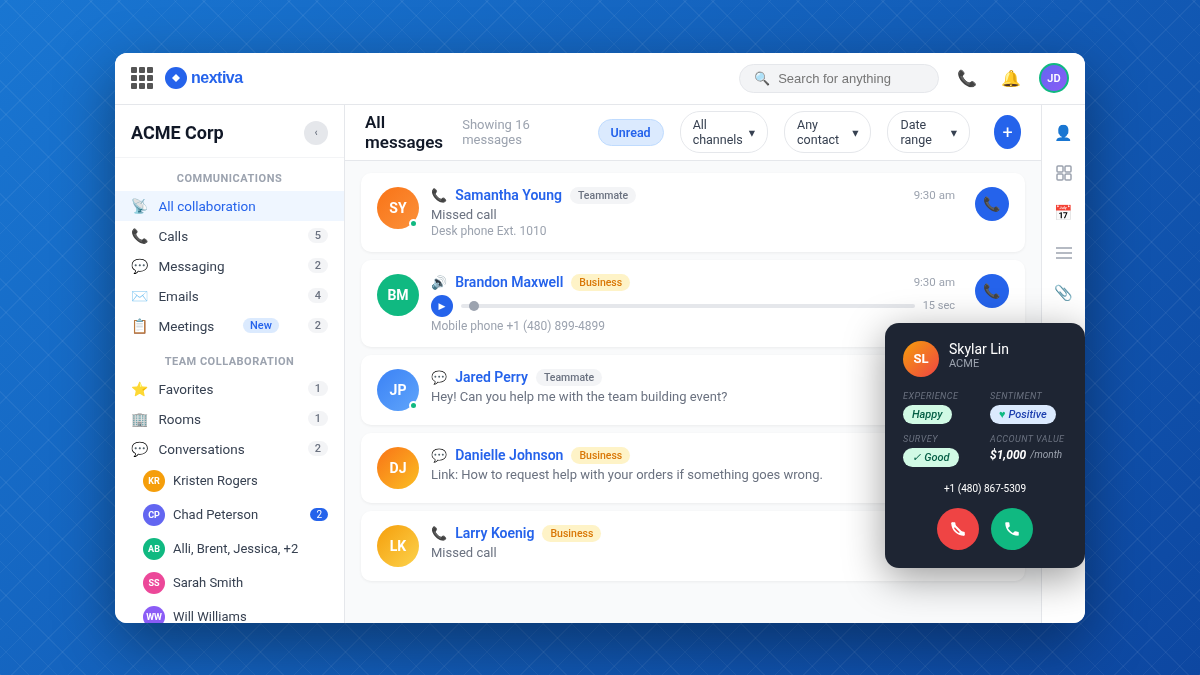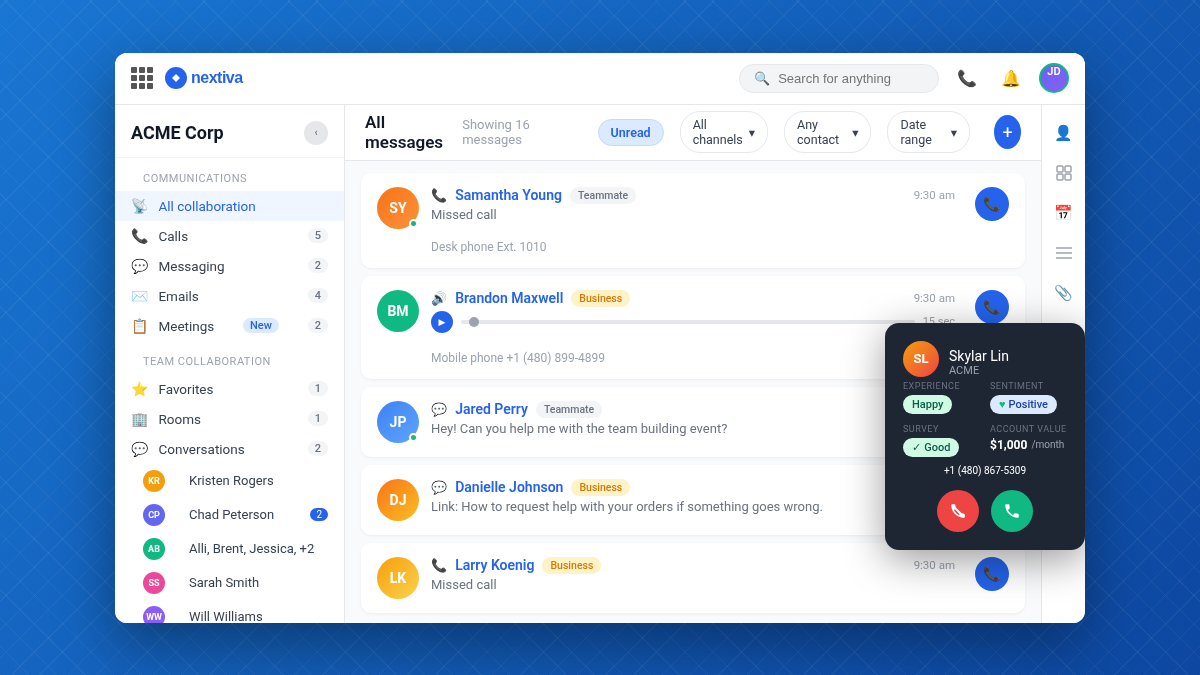--- a/index.html
+++ b/index.html
@@ -88,21 +88,21 @@
       border-radius: 50%;
       display: flex; align-items: center; justify-content: center;
       cursor: pointer;
       color: #6b7280;
       font-size: 16px;
     }
     .avatar-nav {
       width: 30px; height: 30px;
       border-radius: 50%;
       background: linear-gradient(135deg, #6366f1, #8b5cf6);
-      display: flex; align-items: flex-start; justify-content: center;
+      display: flex; align-items: center; justify-content: center;
       color: white; font-size: 11px; font-weight: 600;
       cursor: pointer;
       border: 2px solid #10b981;
     }
     
     .main-body {
       display: flex;
       flex: 1;
       overflow: hidden;
     }
@@ -131,24 +131,25 @@
       border-radius: 50%;
       background: #e5e7eb;
       display: flex; align-items: center; justify-content: center;
       cursor: pointer;
       font-size: 10px;
       color: #6b7280;
     }
     .sidebar-section-title {
       padding: 14px 28px 6px;
       font-size: 11px;
-      font-weight: 400;
+      font-weight: 700;
       color: #9ca3af;
       text-transform: uppercase;
       letter-spacing: 0.5px;
+      text-align: center;
     }
     .sidebar-item {
       display: flex;
       align-items: center;
       padding: 7px 16px;
       gap: 10px;
       cursor: pointer;
       font-size: 13.5px;
       color: #374151;
       border-radius: 0;
@@ -167,21 +168,21 @@
       font-weight: 500;
     }
     .sidebar-badge.new-badge {
       background: #dbeafe;
       color: #2563EB;
     }
     .sidebar-sub-item {
       display: flex;
       align-items: center;
       padding: 6px 16px 6px 28px;
-      gap: 24px;
+      gap: 8px;
       cursor: pointer;
       font-size: 13px;
       color: #374151;
     }
     .sub-avatar {
       width: 22px; height: 22px;
       border-radius: 50%;
       flex-shrink: 0;
       display: flex; align-items: center; justify-content: center;
       font-size: 9px; font-weight: 700; color: white;
@@ -339,21 +340,21 @@
     .msg-text {
       font-size: 13px;
       color: #6b7280;
       white-space: nowrap;
       overflow: hidden;
       text-overflow: ellipsis;
     }
     .msg-sub {
       font-size: 12px;
       color: #9ca3af;
-      margin-top: 18px;
+      margin-top: 2px;
     }
     .msg-time {
       font-size: 11.5px;
       color: #9ca3af;
       flex-shrink: 0;
       margin-left: auto;
     }
     .msg-call-btn {
       width: 34px; height: 34px;
       border-radius: 50%;
@@ -406,23 +407,23 @@
       top: 270px;
       width: 200px;
       background: #1e2533;
       border-radius: 14px;
       padding: 18px;
       box-shadow: 0 10px 40px rgba(0,0,0,0.4);
       z-index: 100;
     }
     .caller-info {
       display: flex;
-      align-items: flex-end;
+      align-items: flex-start;
       gap: 10px;
-      margin-bottom: 4px;
+      margin-bottom: 14px;
     }
     .caller-avatar {
       width: 36px; height: 36px;
       border-radius: 50%;
       background: linear-gradient(135deg, #f59e0b, #ef4444);
       display: flex; align-items: center; justify-content: center;
       font-size: 13px; font-weight: 700; color: white;
       flex-shrink: 0;
     }
     .caller-name {
@@ -431,21 +432,22 @@
       color: white;
     }
     .caller-company {
       font-size: 11px;
       color: #9ca3af;
     }
     .caller-stats {
       display: grid;
       grid-template-columns: 1fr 1fr;
       gap: 10px;
-      margin-bottom: 8px;
+      margin-bottom: 16px;
+      font-style: italic;
     }
     .stat-block { }
     .stat-label {
       font-size: 9px;
       color: #6b7280;
       text-transform: uppercase;
       letter-spacing: 0.5px;
       margin-bottom: 4px;
     }
     .stat-value {

